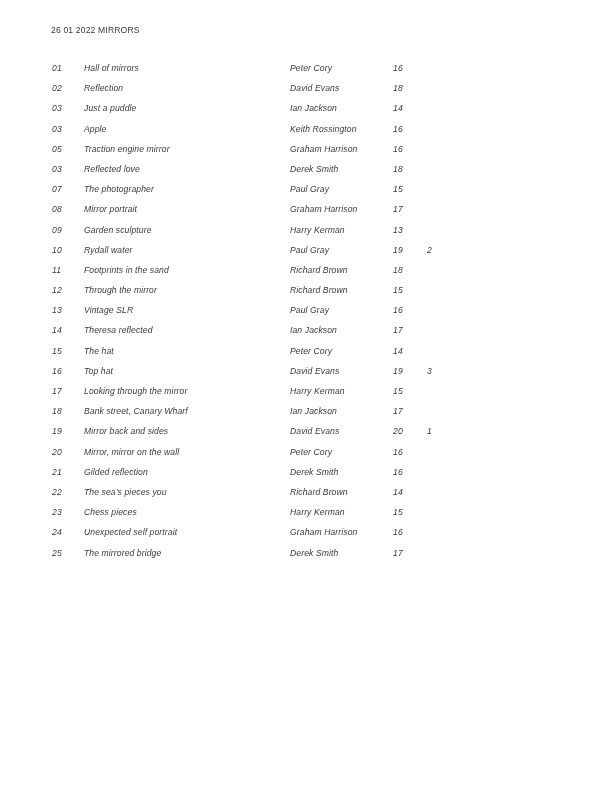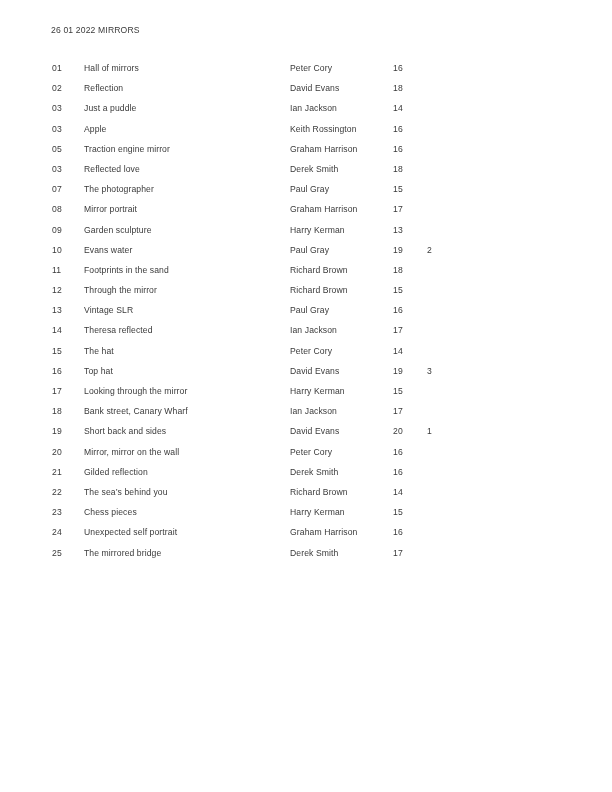--- a/index.html
+++ b/index.html
@@ -24,20 +24,21 @@
     line-height: 11px;
     letter-spacing: 0.15px;
     white-space: nowrap;
     color: #3a3a3a;
   }
   .results-table {
     position: absolute;
     left: 0;
     top: 62px;
     width: 612px;
+    font-style: italic;
   }
   .row {
     position: relative;
     height: 20.2px;
   }
   .cell {
     position: absolute;
     top: 0;
     font-size: 8.6px;
     line-height: 13px;
@@ -117,21 +118,21 @@
       </div>
       <div class="row">
         <div class="cell c-index">09</div>
         <div class="cell c-title">Garden sculpture</div>
         <div class="cell c-author">Harry Kerman</div>
         <div class="cell c-score">13</div>
         <div class="cell c-rank"></div>
       </div>
       <div class="row">
         <div class="cell c-index">10</div>
-        <div class="cell c-title">Evans water</div>
+        <div class="cell c-title">Rydall water</div>
         <div class="cell c-author">Paul Gray</div>
         <div class="cell c-score">19</div>
         <div class="cell c-rank">2</div>
       </div>
       <div class="row">
         <div class="cell c-index">11</div>
         <div class="cell c-title">Footprints in the sand</div>
         <div class="cell c-author">Richard Brown</div>
         <div class="cell c-score">18</div>
         <div class="cell c-rank"></div>
@@ -180,42 +181,42 @@
       </div>
       <div class="row">
         <div class="cell c-index">18</div>
         <div class="cell c-title">Bank street, Canary Wharf</div>
         <div class="cell c-author">Ian Jackson</div>
         <div class="cell c-score">17</div>
         <div class="cell c-rank"></div>
       </div>
       <div class="row">
         <div class="cell c-index">19</div>
-        <div class="cell c-title">Short back and sides</div>
+        <div class="cell c-title">Mirror back and sides</div>
         <div class="cell c-author">David Evans</div>
         <div class="cell c-score">20</div>
         <div class="cell c-rank">1</div>
       </div>
       <div class="row">
         <div class="cell c-index">20</div>
         <div class="cell c-title">Mirror, mirror on the wall</div>
         <div class="cell c-author">Peter Cory</div>
         <div class="cell c-score">16</div>
         <div class="cell c-rank"></div>
       </div>
       <div class="row">
         <div class="cell c-index">21</div>
         <div class="cell c-title">Gilded reflection</div>
         <div class="cell c-author">Derek Smith</div>
         <div class="cell c-score">16</div>
         <div class="cell c-rank"></div>
       </div>
       <div class="row">
         <div class="cell c-index">22</div>
-        <div class="cell c-title">The sea’s behind you</div>
+        <div class="cell c-title">The sea’s pieces you</div>
         <div class="cell c-author">Richard Brown</div>
         <div class="cell c-score">14</div>
         <div class="cell c-rank"></div>
       </div>
       <div class="row">
         <div class="cell c-index">23</div>
         <div class="cell c-title">Chess pieces</div>
         <div class="cell c-author">Harry Kerman</div>
         <div class="cell c-score">15</div>
         <div class="cell c-rank"></div>

